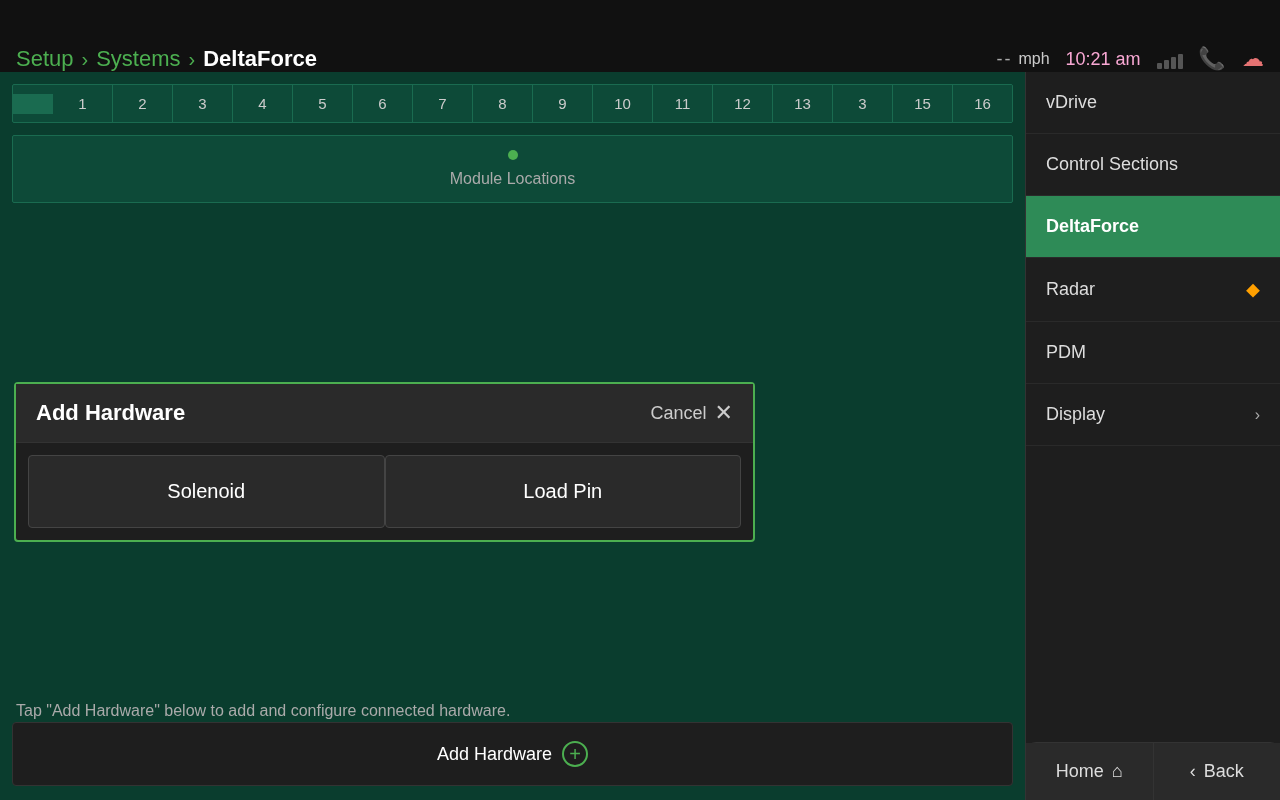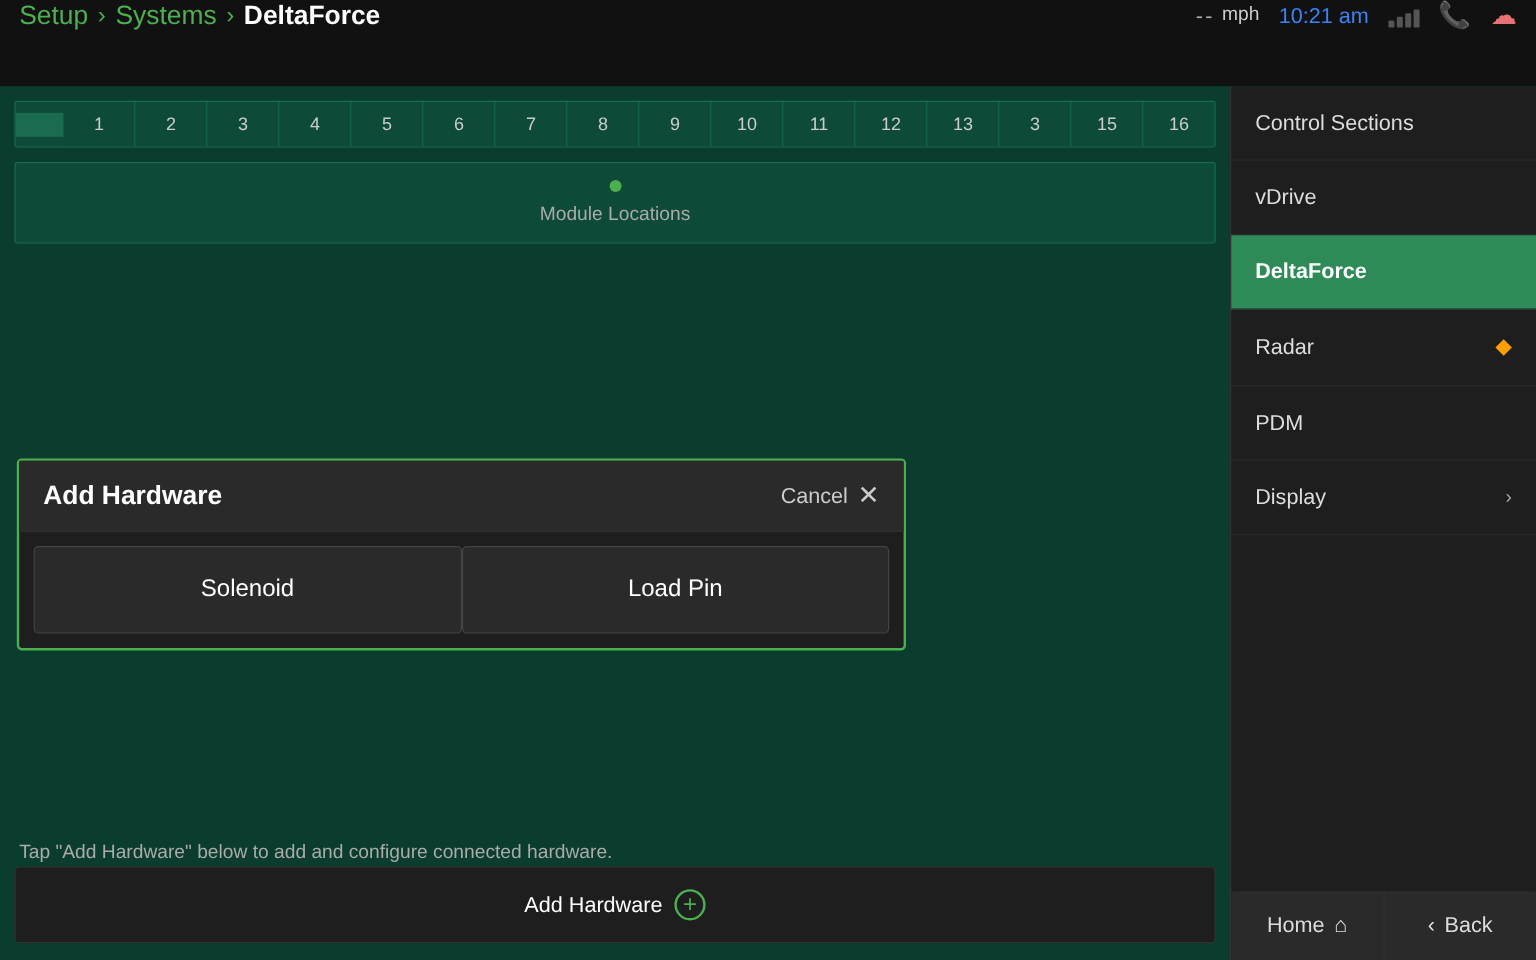--- a/index.html
+++ b/index.html
@@ -9,21 +9,21 @@
       background: #0a3d2e;
       font-family: 'Arial', sans-serif;
       color: #fff;
       overflow: hidden;
       position: relative;
     }
 
     
     .header {
       display: flex;
-      align-items: flex-start;
+      align-items: flex-end;
       justify-content: space-between;
       background: #111;
       height: 72px;
       padding: 0 16px;
     }
     .breadcrumb {
       display: flex;
       align-items: center;
       gap: 8px;
       font-size: 22px;
@@ -53,21 +53,21 @@
       gap: 6px;
       color: #ccc;
       font-size: 16px;
     }
     .speed-dashes {
       color: #aaa;
       font-size: 18px;
       letter-spacing: 2px;
     }
     .time-display {
-      color: #3b82f6;
+      color: #f9a8d4;
       font-size: 18px;
     }
     .signal-bars {
       display: flex;
       align-items: flex-end;
       gap: 2px;
       height: 20px;
     }
     .signal-bar {
       width: 5px;
@@ -394,25 +394,25 @@
         <div class="modal-option">Solenoid</div>
         <div class="modal-option">Load Pin</div>
       </div>
     </div>
 
   </div>
 
   <div class="right-sidebar">
 
     <div class="sidebar-item">
+      <span class="sidebar-item-text">vDrive</span>
+    </div>
+
+    <div class="sidebar-item">
       <span class="sidebar-item-text">Control Sections</span>
-    </div>
-
-    <div class="sidebar-item">
-      <span class="sidebar-item-text">vDrive</span>
     </div>
 
     <div class="sidebar-item active">
       <span class="sidebar-item-text">DeltaForce</span>
     </div>
 
     <div class="sidebar-item">
       <span class="sidebar-item-text">Radar</span>
       <span class="sidebar-warning">⬥</span>
     </div>

